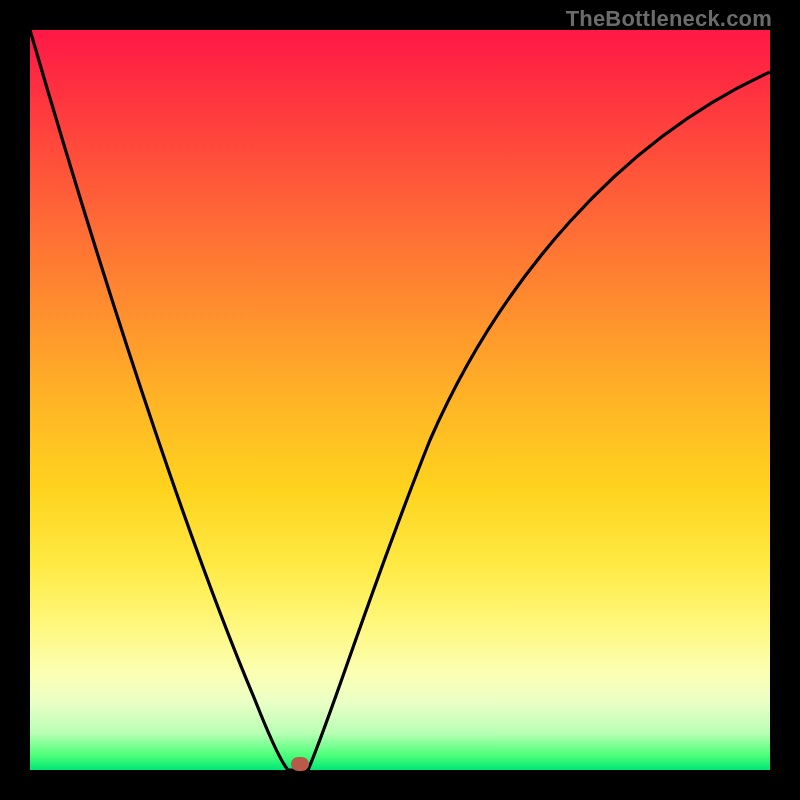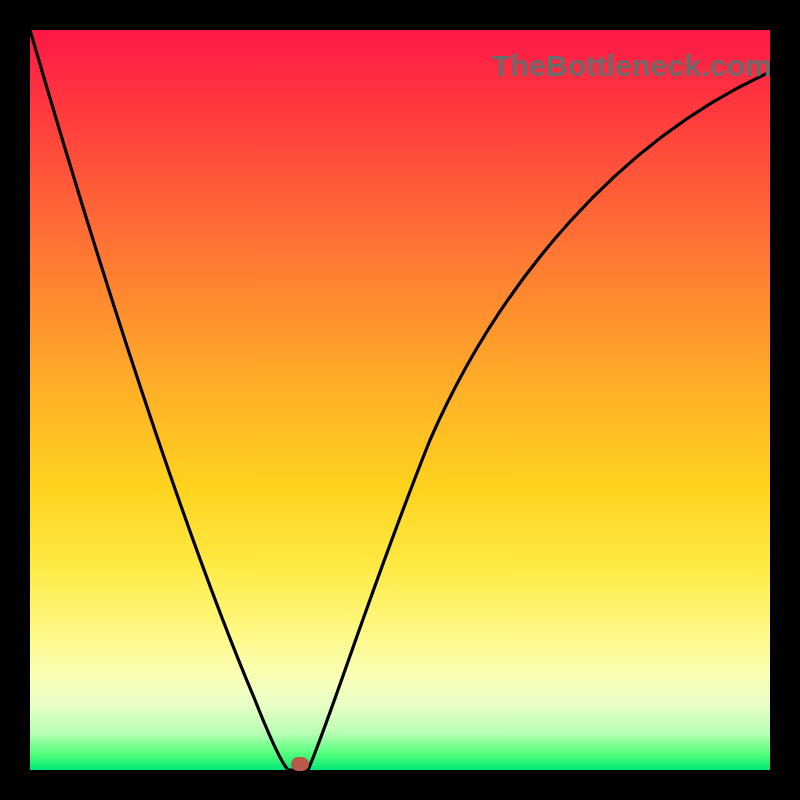--- a/index.html
+++ b/index.html
@@ -16,26 +16,25 @@
     left: 0;
     width: 800px;
     height: 800px;
     background: #000;
   }
   .watermark {
     position: absolute;
     top: 6px;
     right: 28px;
     font-family: Arial, Helvetica, sans-serif;
-    font-size: 30px;
+    font-size: 22px;
     font-weight: 600;
     color: #6b6b6b;
     letter-spacing: 0.2px;
     z-index: 5;
-    margin-top: 43px;
   }
   .plot-area {
     position: absolute;
     top: 30px;
     left: 30px;
     width: 740px;
     height: 740px;
     overflow: hidden;
     
     background: linear-gradient(

